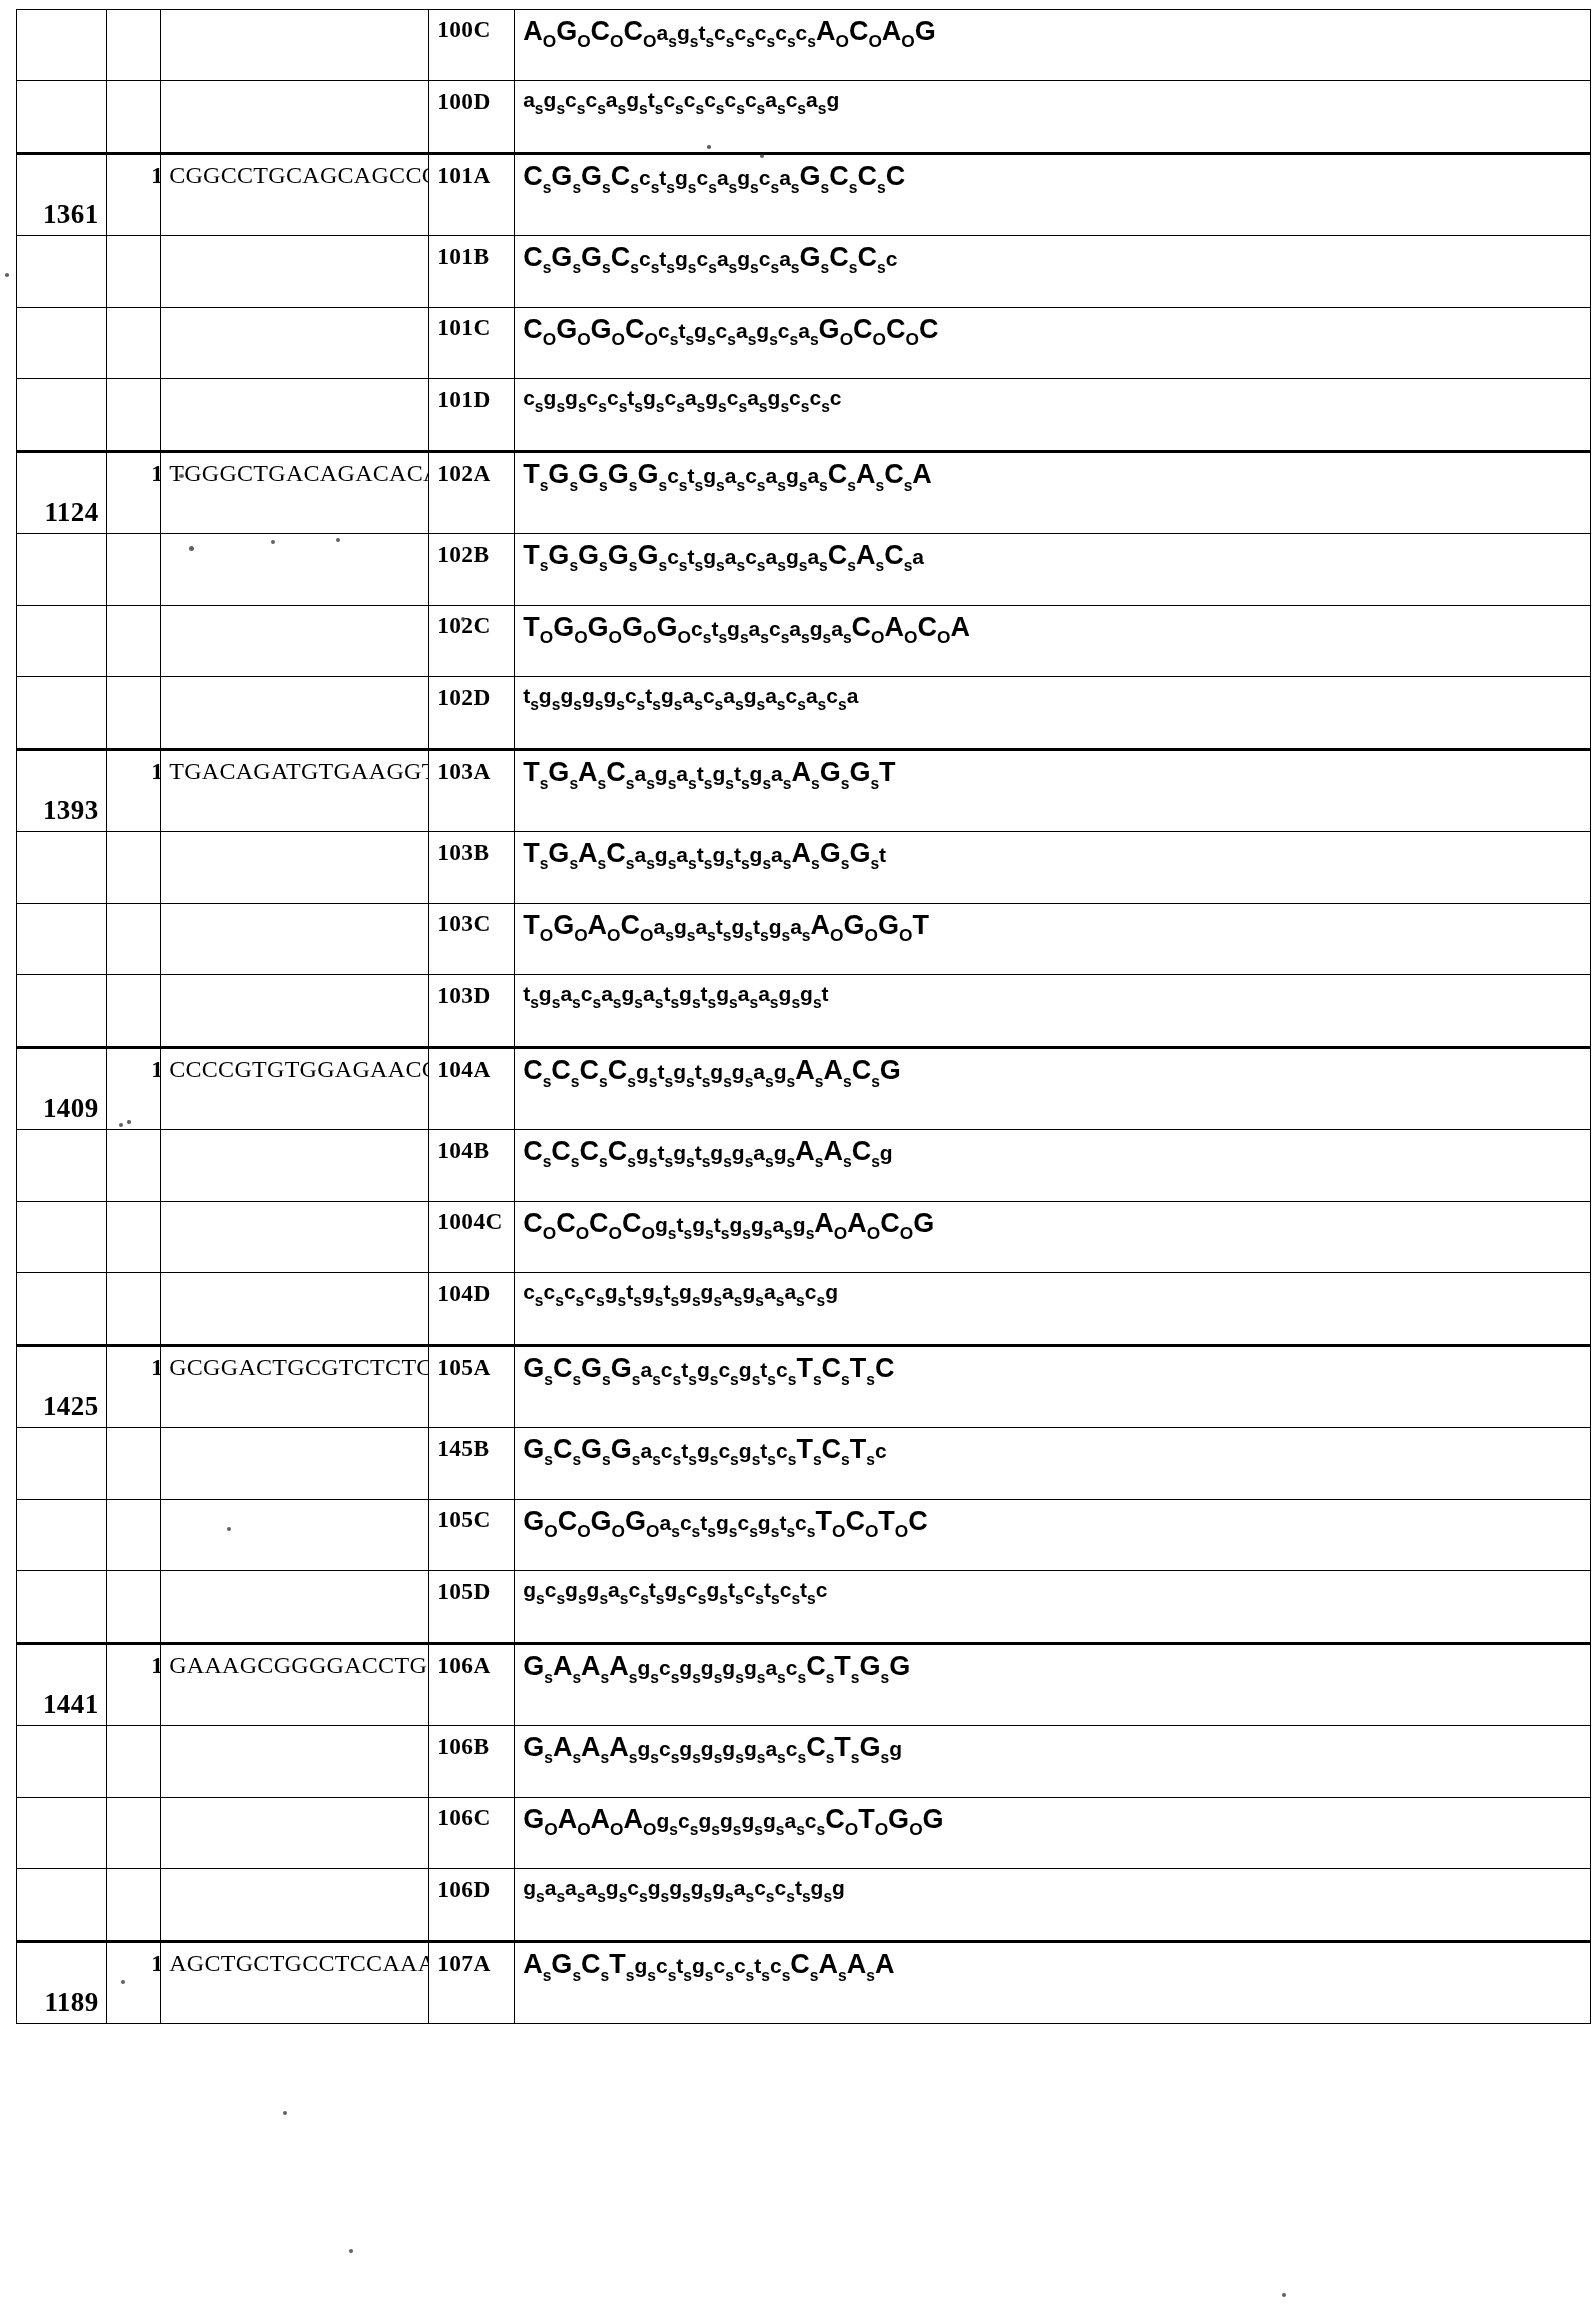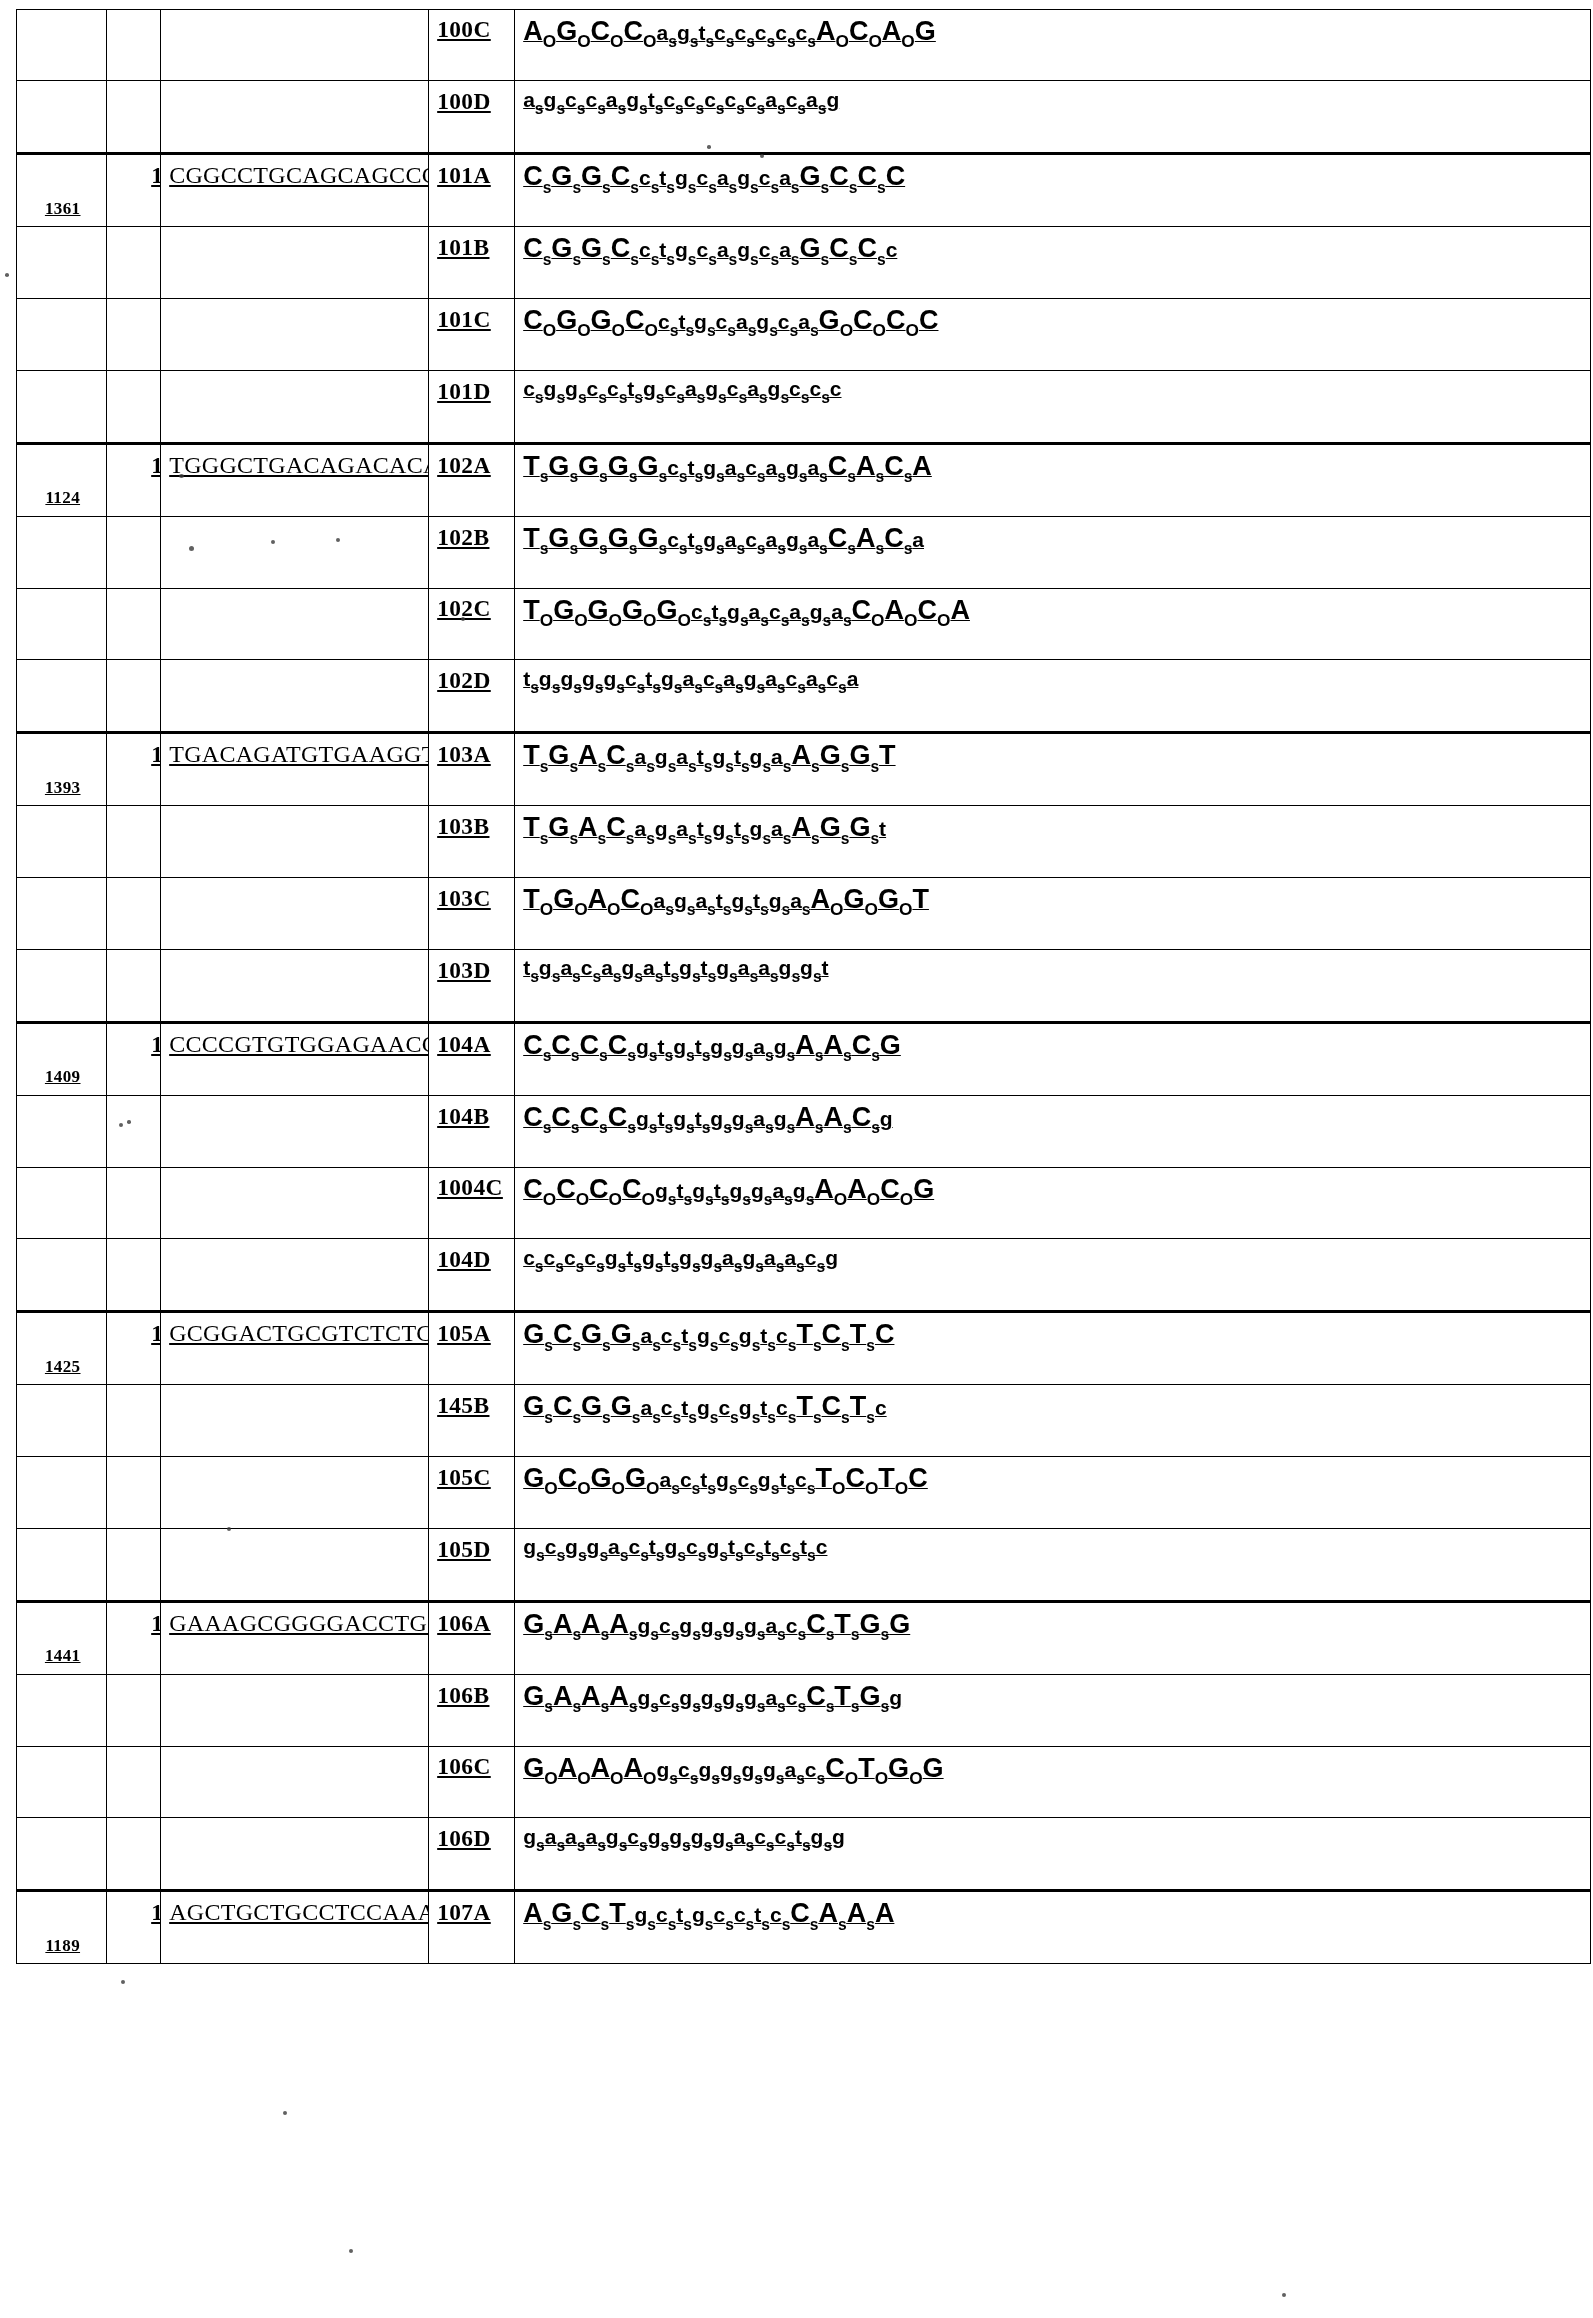--- a/index.html
+++ b/index.html
@@ -15,21 +15,20 @@
     color: #000000;
     overflow: hidden;
   }
 
   #sheet {
     position: relative;
     width: 1523px;
     height: 2319px;
     box-sizing: border-box;
     padding: 8.6px 7px 7px 10.4px;
-    text-decoration: underline;
   }
 
   table.seqtable {
     border-collapse: collapse;
     table-layout: fixed;
     width: 1574px;
     margin-left: 5.2px;
   }
 
   table.seqtable td {
@@ -47,25 +46,25 @@
   col.c-variant { width: 86px; }
   col.c-chem    { width: 1076px; }
 
   
   tr.group-start > td {
     border-top: 3.5px solid #000000;
   }
 
   
   .seqid {
-    font-size: 17px;
+    font-size: 27px;
     font-weight: 700;
     letter-spacing: 0.4px;
     display: block;
-    text-align: center;
+    text-align: right;
     padding-top: 38px;
     padding-left: 1.7px;
     min-height: 22.5px;
   }
   .cmpd {
     font-size: 23.4px;
     font-weight: 700;
     letter-spacing: 0.4px;
     display: block;
     padding-top: 1.7px;

